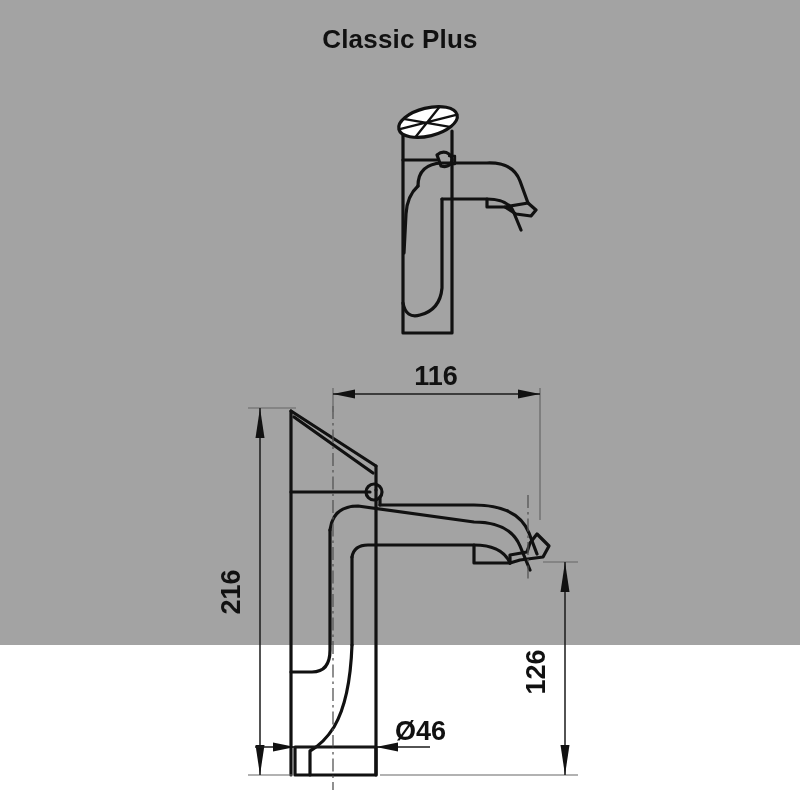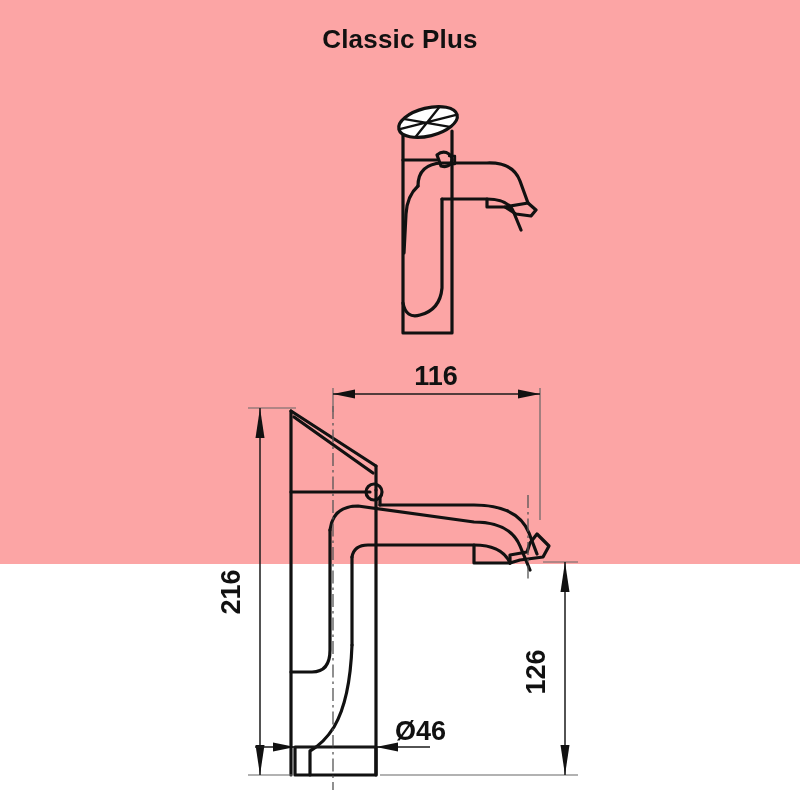--- a/index.html
+++ b/index.html
@@ -12,22 +12,22 @@
     height: 800px;
     font-family: "Liberation Sans", sans-serif;
     color: #1a1a1a;
     overflow: hidden;
     position: relative;
   }
   #drawing-sheet {
     position: absolute;
     inset: 0;
     width: 800px;
-    height: 564px;
-    background: #fca5a5;
+    height: 645px;
+    background: #a3a3a3;
   }
   .sheet-title {
     position: absolute;
     top: 24px;
     left: 0;
     width: 800px;
     text-align: center;
     font-size: 26px;
     font-weight: bold;
     letter-spacing: 0.2px;

